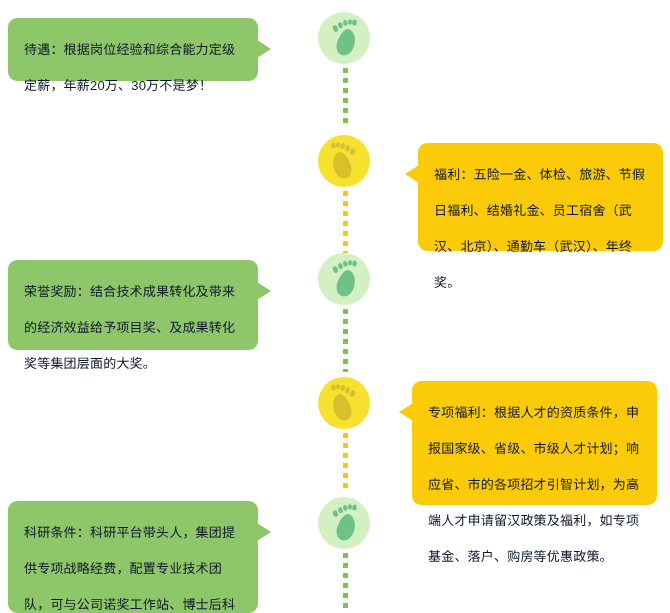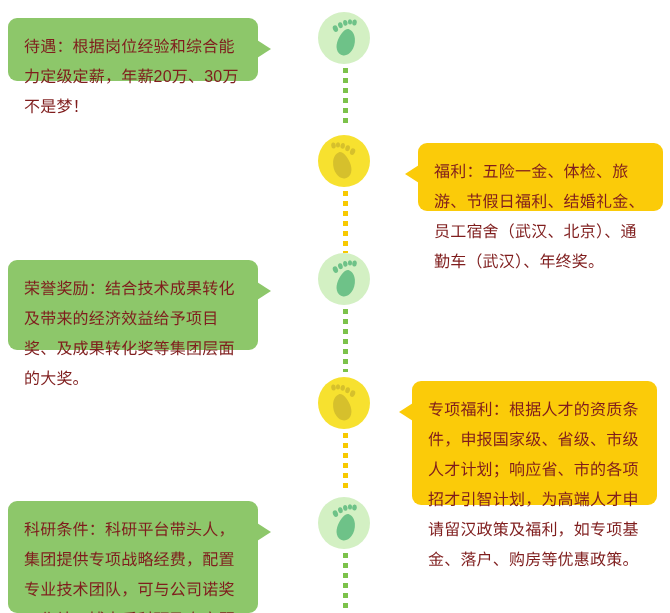--- a/index.html
+++ b/index.html
@@ -46,24 +46,24 @@
   .node.green  { background: #d3f0c3; }
   .node.yellow { background: #f7e12f; }
   .node svg { display: block; }
 
   
   .bubble {
     position: absolute;
     box-sizing: border-box;
     border-radius: 9px;
     padding: 14px 16px 13px 16px;
-    font-size: 16px;
-    line-height: 30px;
+    font-size: 13px;
+    line-height: 36px;
     letter-spacing: 0.2px;
-    color: #7f1d1d;
+    color: #0f172a;
   }
   .bubble.green  { background: #8dc76a; }
   .bubble.yellow { background: #fbcb09; }
 
   .bubble p {
     margin: 0;
     word-break: break-word;
   }
 
   
@@ -174,21 +174,21 @@
     </g>
   </svg>
       </div>
     </div>
 
   <div id="bubbles-host">
       <div class="bubble green" style="left: 8px; top: 18px; width: 250px; height: 63px;">
         <span class="tail"></span>
         <p>待遇：根据岗位经验和综合能力定级定薪，年薪20万、30万不是梦！</p>
       </div>
-      <div class="bubble yellow" style="left: 418px; top: 143px; width: 245px; height: 68px;">
+      <div class="bubble yellow" style="left: 418px; top: 143px; width: 245px; height: 108px;">
         <span class="tail"></span>
         <p>福利：五险一金、体检、旅游、节假日福利、结婚礼金、员工宿舍（武汉、北京）、通勤车（武汉）、年终奖。</p>
       </div>
       <div class="bubble green" style="left: 8px; top: 260px; width: 250px; height: 90px;">
         <span class="tail"></span>
         <p>荣誉奖励：结合技术成果转化及带来的经济效益给予项目奖、及成果转化奖等集团层面的大奖。</p>
       </div>
       <div class="bubble yellow" style="left: 412px; top: 381px; width: 245px; height: 124px;">
         <span class="tail"></span>
         <p>专项福利：根据人才的资质条件，申报国家级、省级、市级人才计划；响应省、市的各项招才引智计划，为高端人才申请留汉政策及福利，如专项基金、落户、购房等优惠政策。</p>

